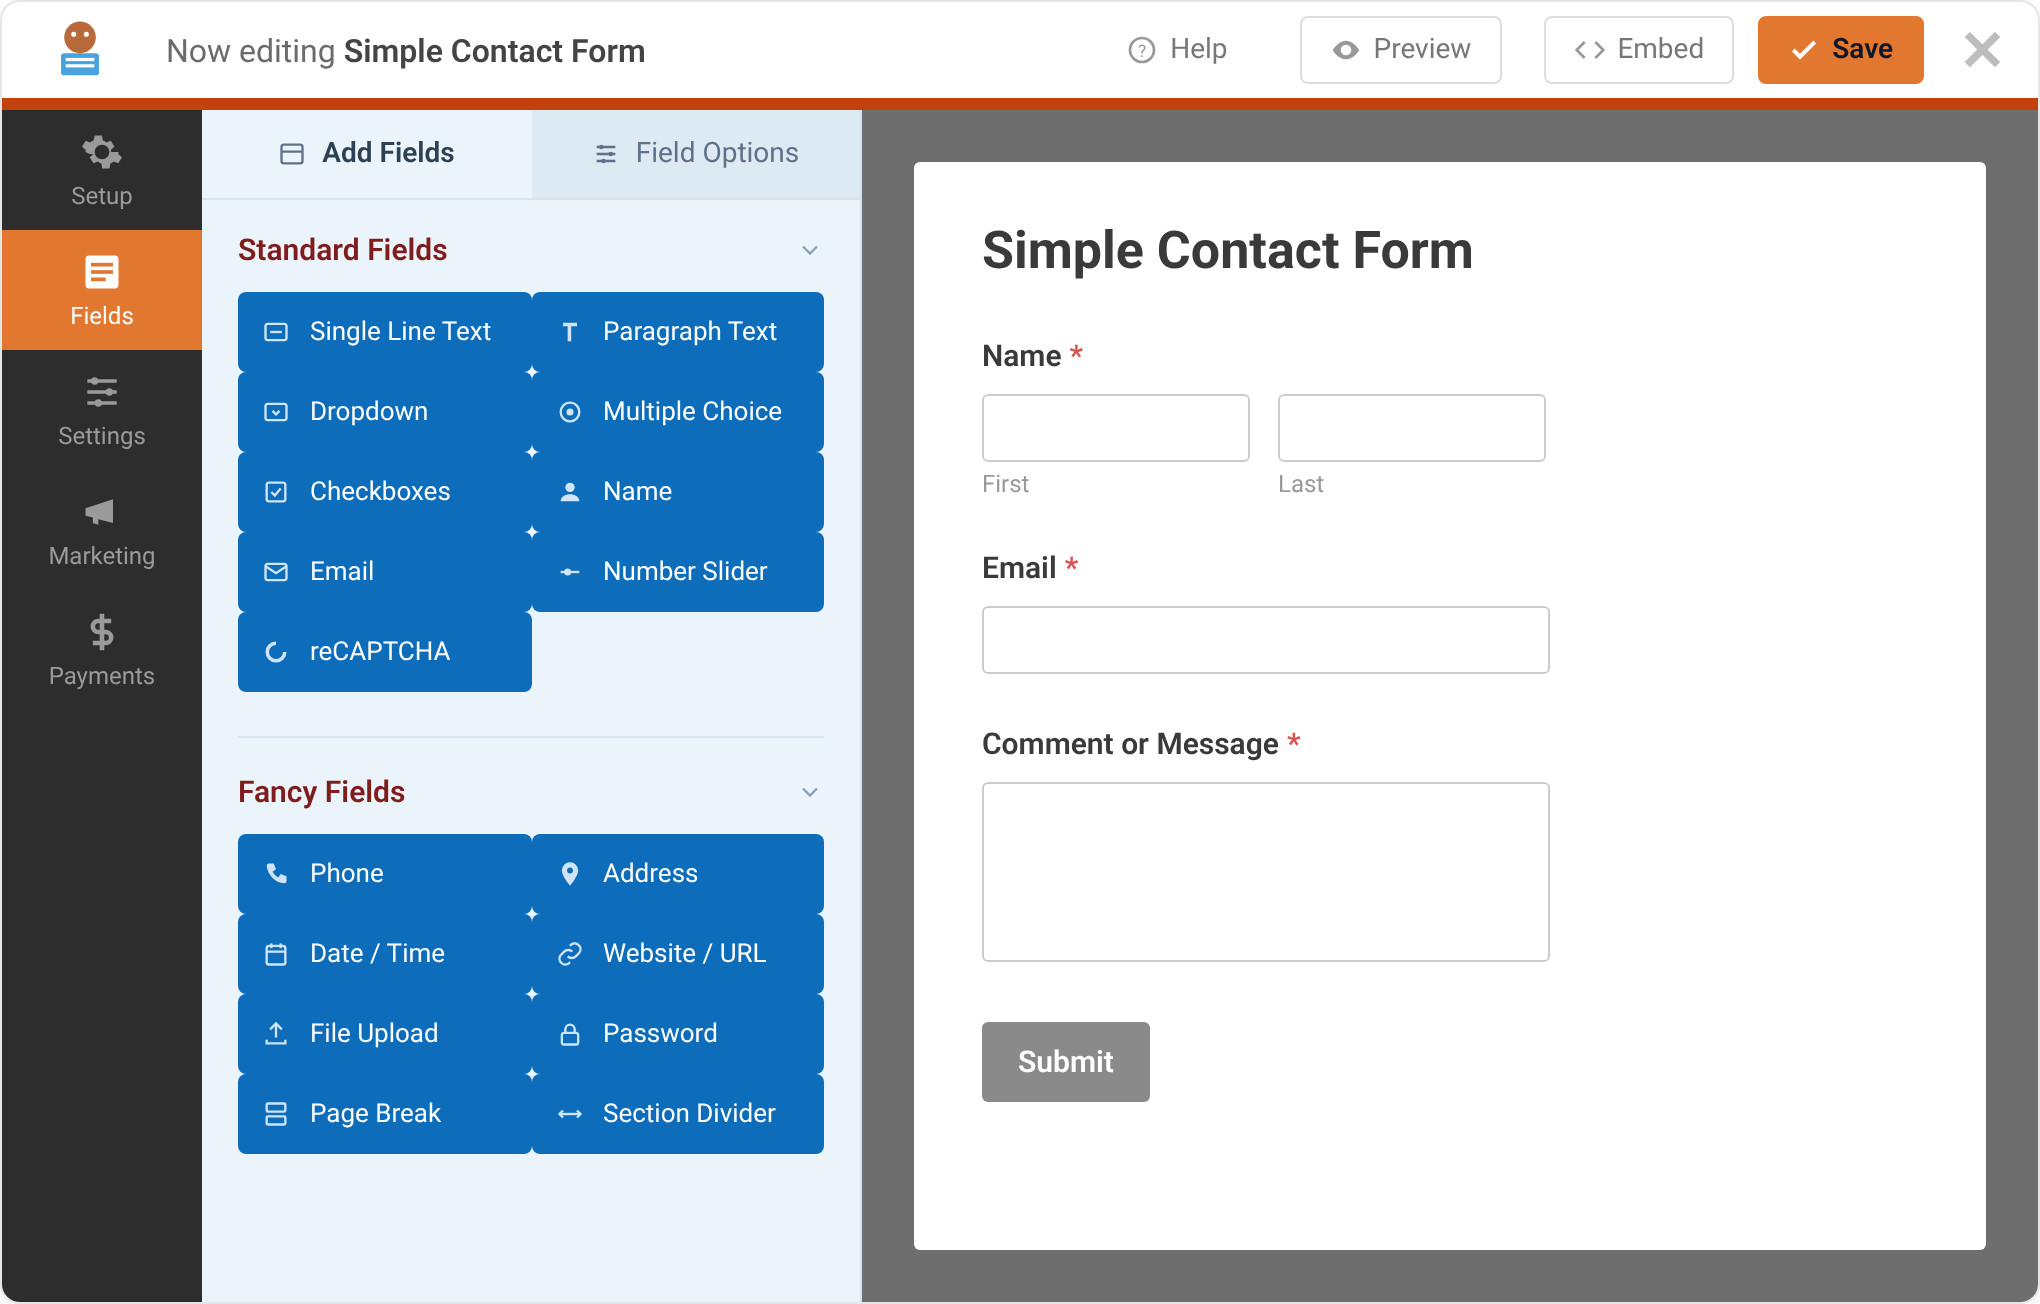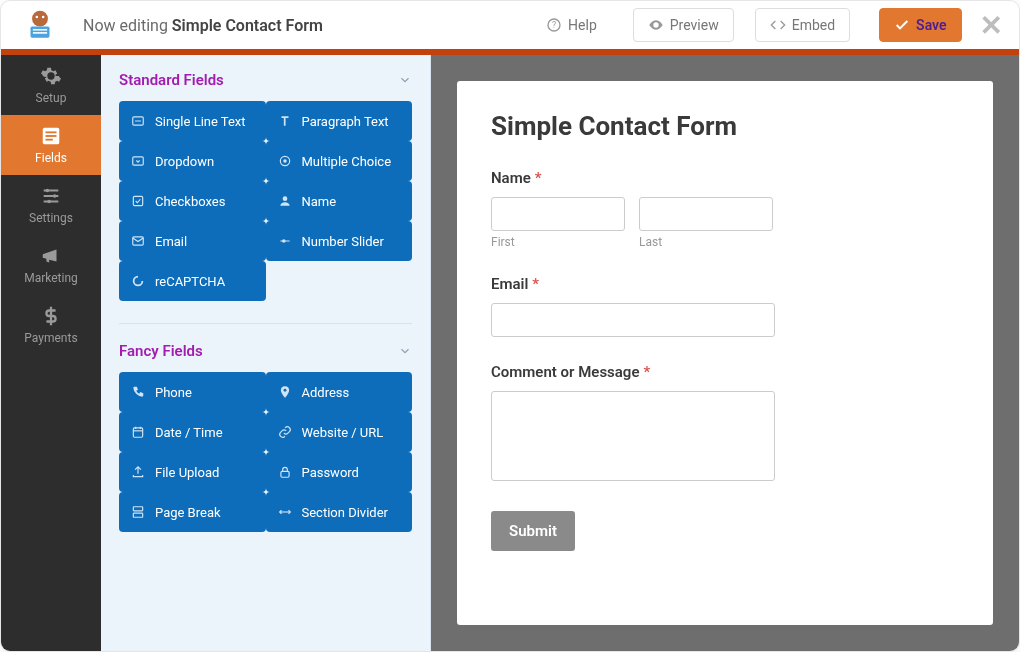--- a/index.html
+++ b/index.html
@@ -5,36 +5,36 @@
 *{box-sizing:border-box;margin:0;padding:0;font-family:-apple-system,BlinkMacSystemFont,"Segoe UI",Roboto,Helvetica,Arial,sans-serif;}
 body{background:#fff;}
 .app{width:1020px;height:652px;margin:0 auto;border-radius:10px;overflow:hidden;box-shadow:0 2px 8px rgba(0,0,0,.08);border:1px solid #e6e6e6;display:flex;flex-direction:column;}
 .topbar{height:54px;display:flex;align-items:center;border-bottom:6px solid #c2410c;padding:0 16px;}
 .logo{width:46px;height:46px;display:flex;align-items:center;justify-content:center;margin-right:20px;}
 .editing-text{color:#6b6b6b;font-size:16px;}
 .editing-text strong{color:#444;font-weight:600;}
 .top-spacer{flex:1;}
 .top-action{display:inline-flex;align-items:center;gap:6px;height:34px;padding:0 14px;border:1px solid transparent;border-radius:4px;font-size:14px;color:#777;background:#fff;cursor:pointer;}
 .top-action.btn-outline{border:1px solid #ddd;margin-left:21px;}
-.top-action.btn-primary{background:#e27730;color:#4c1d95;border:1px solid #e27730;margin-left:29px;font-weight:600;justify-content:center;}
+.top-action.btn-primary{background:#e27730;color:#0f172a;border:1px solid #e27730;margin-left:12px;font-weight:600;justify-content:center;}
 .close-x{margin-left:18px;color:#bdbdbd;font-size:28px;font-weight:700;cursor:pointer;}
 .body{flex:1;display:flex;min-height:0;}
 .leftnav{width:100px;background:#2d2d2d;color:#9a9a9a;display:flex;flex-direction:column;}
 .leftnav .nav-item{height:60px;display:flex;flex-direction:column;align-items:center;justify-content:center;gap:4px;font-size:12px;cursor:pointer;}
 .leftnav .nav-item svg{width:22px;height:22px;fill:#9a9a9a;}
 .leftnav .nav-item.active{background:#e27730;color:#fff;}
 .leftnav .nav-item.active svg{fill:#fff;}
 .panel{width:330px;background:#ecf4fb;border-right:1px solid #d7e3ee;display:flex;flex-direction:column;overflow:hidden;}
 .panel-tabs{display:flex;border-bottom:1px solid #d7e3ee;}
 .panel-tab{flex:1;height:44px;display:flex;align-items:center;justify-content:center;gap:8px;font-size:14px;color:#5f7188;cursor:pointer;}
 .panel-tab.active{background:#ecf4fb;color:#2d4154;font-weight:600;}
 .panel-tab:not(.active){background:#dde9f3;}
 .panel-scroll{overflow-y:auto;flex:1;}
 .group{padding:6px 18px 6px 18px;}
-.group-header{display:flex;align-items:center;justify-content:space-between;color:#a21caf;font-weight:600;font-size:15px;padding:10px 0 8px 0;cursor:pointer;}
+.group-header{display:flex;align-items:center;justify-content:space-between;color:#7f1d1d;font-weight:600;font-size:15px;padding:10px 0 8px 0;cursor:pointer;}
 .group-header svg{width:14px;height:14px;stroke:#8aa0b6;}
 .field-grid{display:grid;grid-template-columns:1fr 1fr;padding:4px 0 14px 0;}
 .field-chip{background:#0e6dba;color:#fff;border-radius:4px;height:40px;display:flex;align-items:center;gap:10px;padding:0 12px;font-size:13px;cursor:grab;}
 .field-chip svg{width:14px;height:14px;fill:#cfe4f6;flex:0 0 14px;}
 .divider{height:1px;background:#d7e3ee;margin:2px 18px;}
 .canvas-wrap{flex:1;background:#6e6e6e;padding:26px;overflow:auto;}
 .canvas{width:100%;min-height:100%;background:#fff;border-radius:3px;padding:30px 34px;}
 .form-title{font-size:26px;font-weight:700;color:#3a3a3a;margin-bottom:28px;}
 .form-field{margin-bottom:26px;}
 .form-label{font-size:15px;font-weight:600;color:#3a3a3a;margin-bottom:10px;display:block;}
@@ -133,20 +133,38 @@
         </div>
         <div class="nav-item">
           <svg viewBox="0 0 24 24">
             <path d="M12 2v20M17 6H10a3 3 0 000 6h4a3 3 0 010 6H7" fill="none" stroke="currentColor" stroke-width="2.5"></path>
           </svg>
           <span>Payments</span>
         </div>
       </div>
 
     <div class="panel">
+      <div class="panel-tabs">
+        <div class="panel-tab active">
+          <svg width="14" height="14" viewBox="0 0 24 24">
+              <rect x="3" y="4" width="18" height="16" rx="2" fill="none" stroke="#5f7188" stroke-width="2"></rect>
+              <line x1="3" y1="10" x2="21" y2="10" stroke="#5f7188" stroke-width="2"></line>
+            </svg>
+          <span>Add Fields</span>
+        </div>
+        <div class="panel-tab">
+          <svg width="14" height="14" viewBox="0 0 24 24">
+              <path d="M4 6h16M4 12h16M4 18h16" stroke="#5f7188" stroke-width="2"></path>
+              <circle cx="8" cy="6" r="2" fill="#5f7188"></circle>
+              <circle cx="16" cy="12" r="2" fill="#5f7188"></circle>
+              <circle cx="10" cy="18" r="2" fill="#5f7188"></circle>
+            </svg>
+          <span>Field Options</span>
+        </div>
+      </div>
       <div class="panel-scroll" id="panel-scroll">
           <div class="group">
             <div class="group-header">
               <span>Standard Fields</span>
               <svg viewBox="0 0 24 24">
                 <path d="M6 9l6 6 6-6" fill="none" stroke="#8aa0b6" stroke-width="2"></path>
               </svg>
             </div>
             <div class="field-grid">
               <div class="field-chip">

